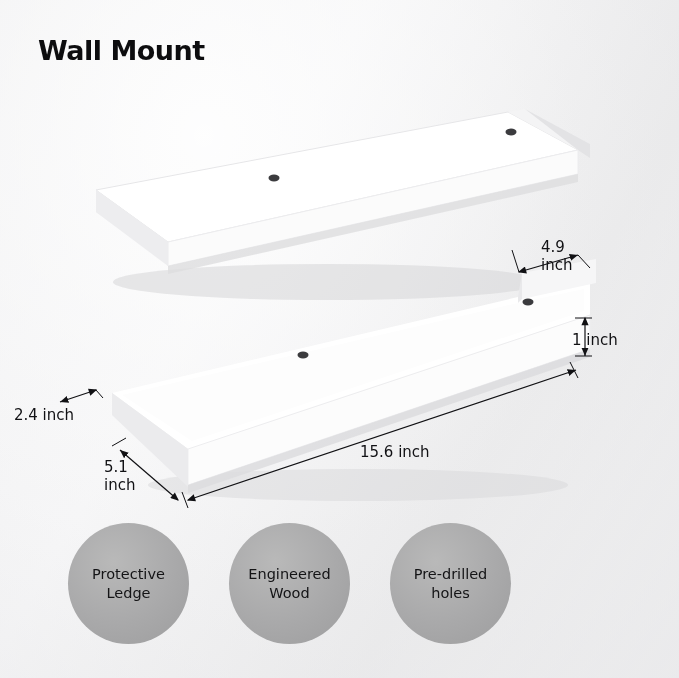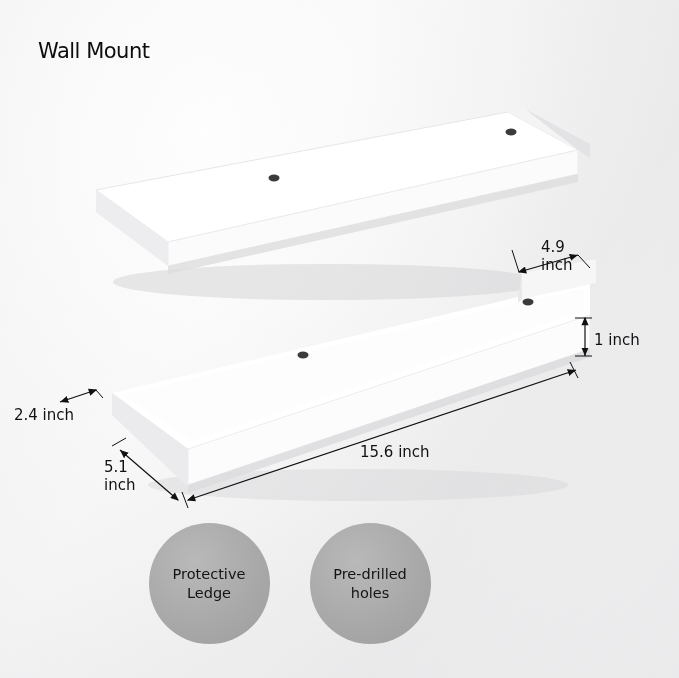--- a/index.html
+++ b/index.html
@@ -31,22 +31,22 @@
 
   
   .title-block {
     position: absolute;
     left: 38px;
     top: 34px;
     z-index: 20;
   }
   .title-line {
     font-family: "DejaVu Sans", sans-serif;
-    font-weight: normal;
-    font-size: 21px;
+    font-weight: bold;
+    font-size: 27px;
     line-height: 34px;
     letter-spacing: -0.5px;
     color: #0d0d0f;
     white-space: nowrap;
   }
 
   
   .shelf {
     position: absolute;
     z-index: 6;
@@ -60,21 +60,21 @@
   .dim {
     position: absolute;
     font-family: "DejaVu Sans", sans-serif;
     font-size: 15px;
     line-height: 18px;
     color: #111114;
     z-index: 25;
     white-space: pre-line;
   }
   .dim-44  { left: 541px; top: 238px; }
-  .dim-1   { left: 594px; top: 331px; text-align: right; }
+  .dim-1   { left: 572px; top: 331px; text-align: right; }
   .dim-18  { left: 14px;  top: 406px; }
   .dim-51  { left: 104px; top: 458px; }
   .dim-156 { left: 360px; top: 443px; }
 
   
   .features {
     position: absolute;
     left: 0;
     top: 523px;
     width: 579px;
@@ -198,18 +198,22 @@
   <div class="dim dim-51">5.1
 inch</div>
   <div class="dim dim-156">15.6 inch</div>
 
   <div class="features">
     <div class="feature">
       <span class="feature-label">Protective
 Ledge</span>
     </div>
     <div class="feature">
+      <span class="feature-label">Engineered
+Wood</span>
+    </div>
+    <div class="feature">
       <span class="feature-label">Pre-drilled
 holes</span>
     </div>
   </div>
 
 </div>
 
 </body></html>

